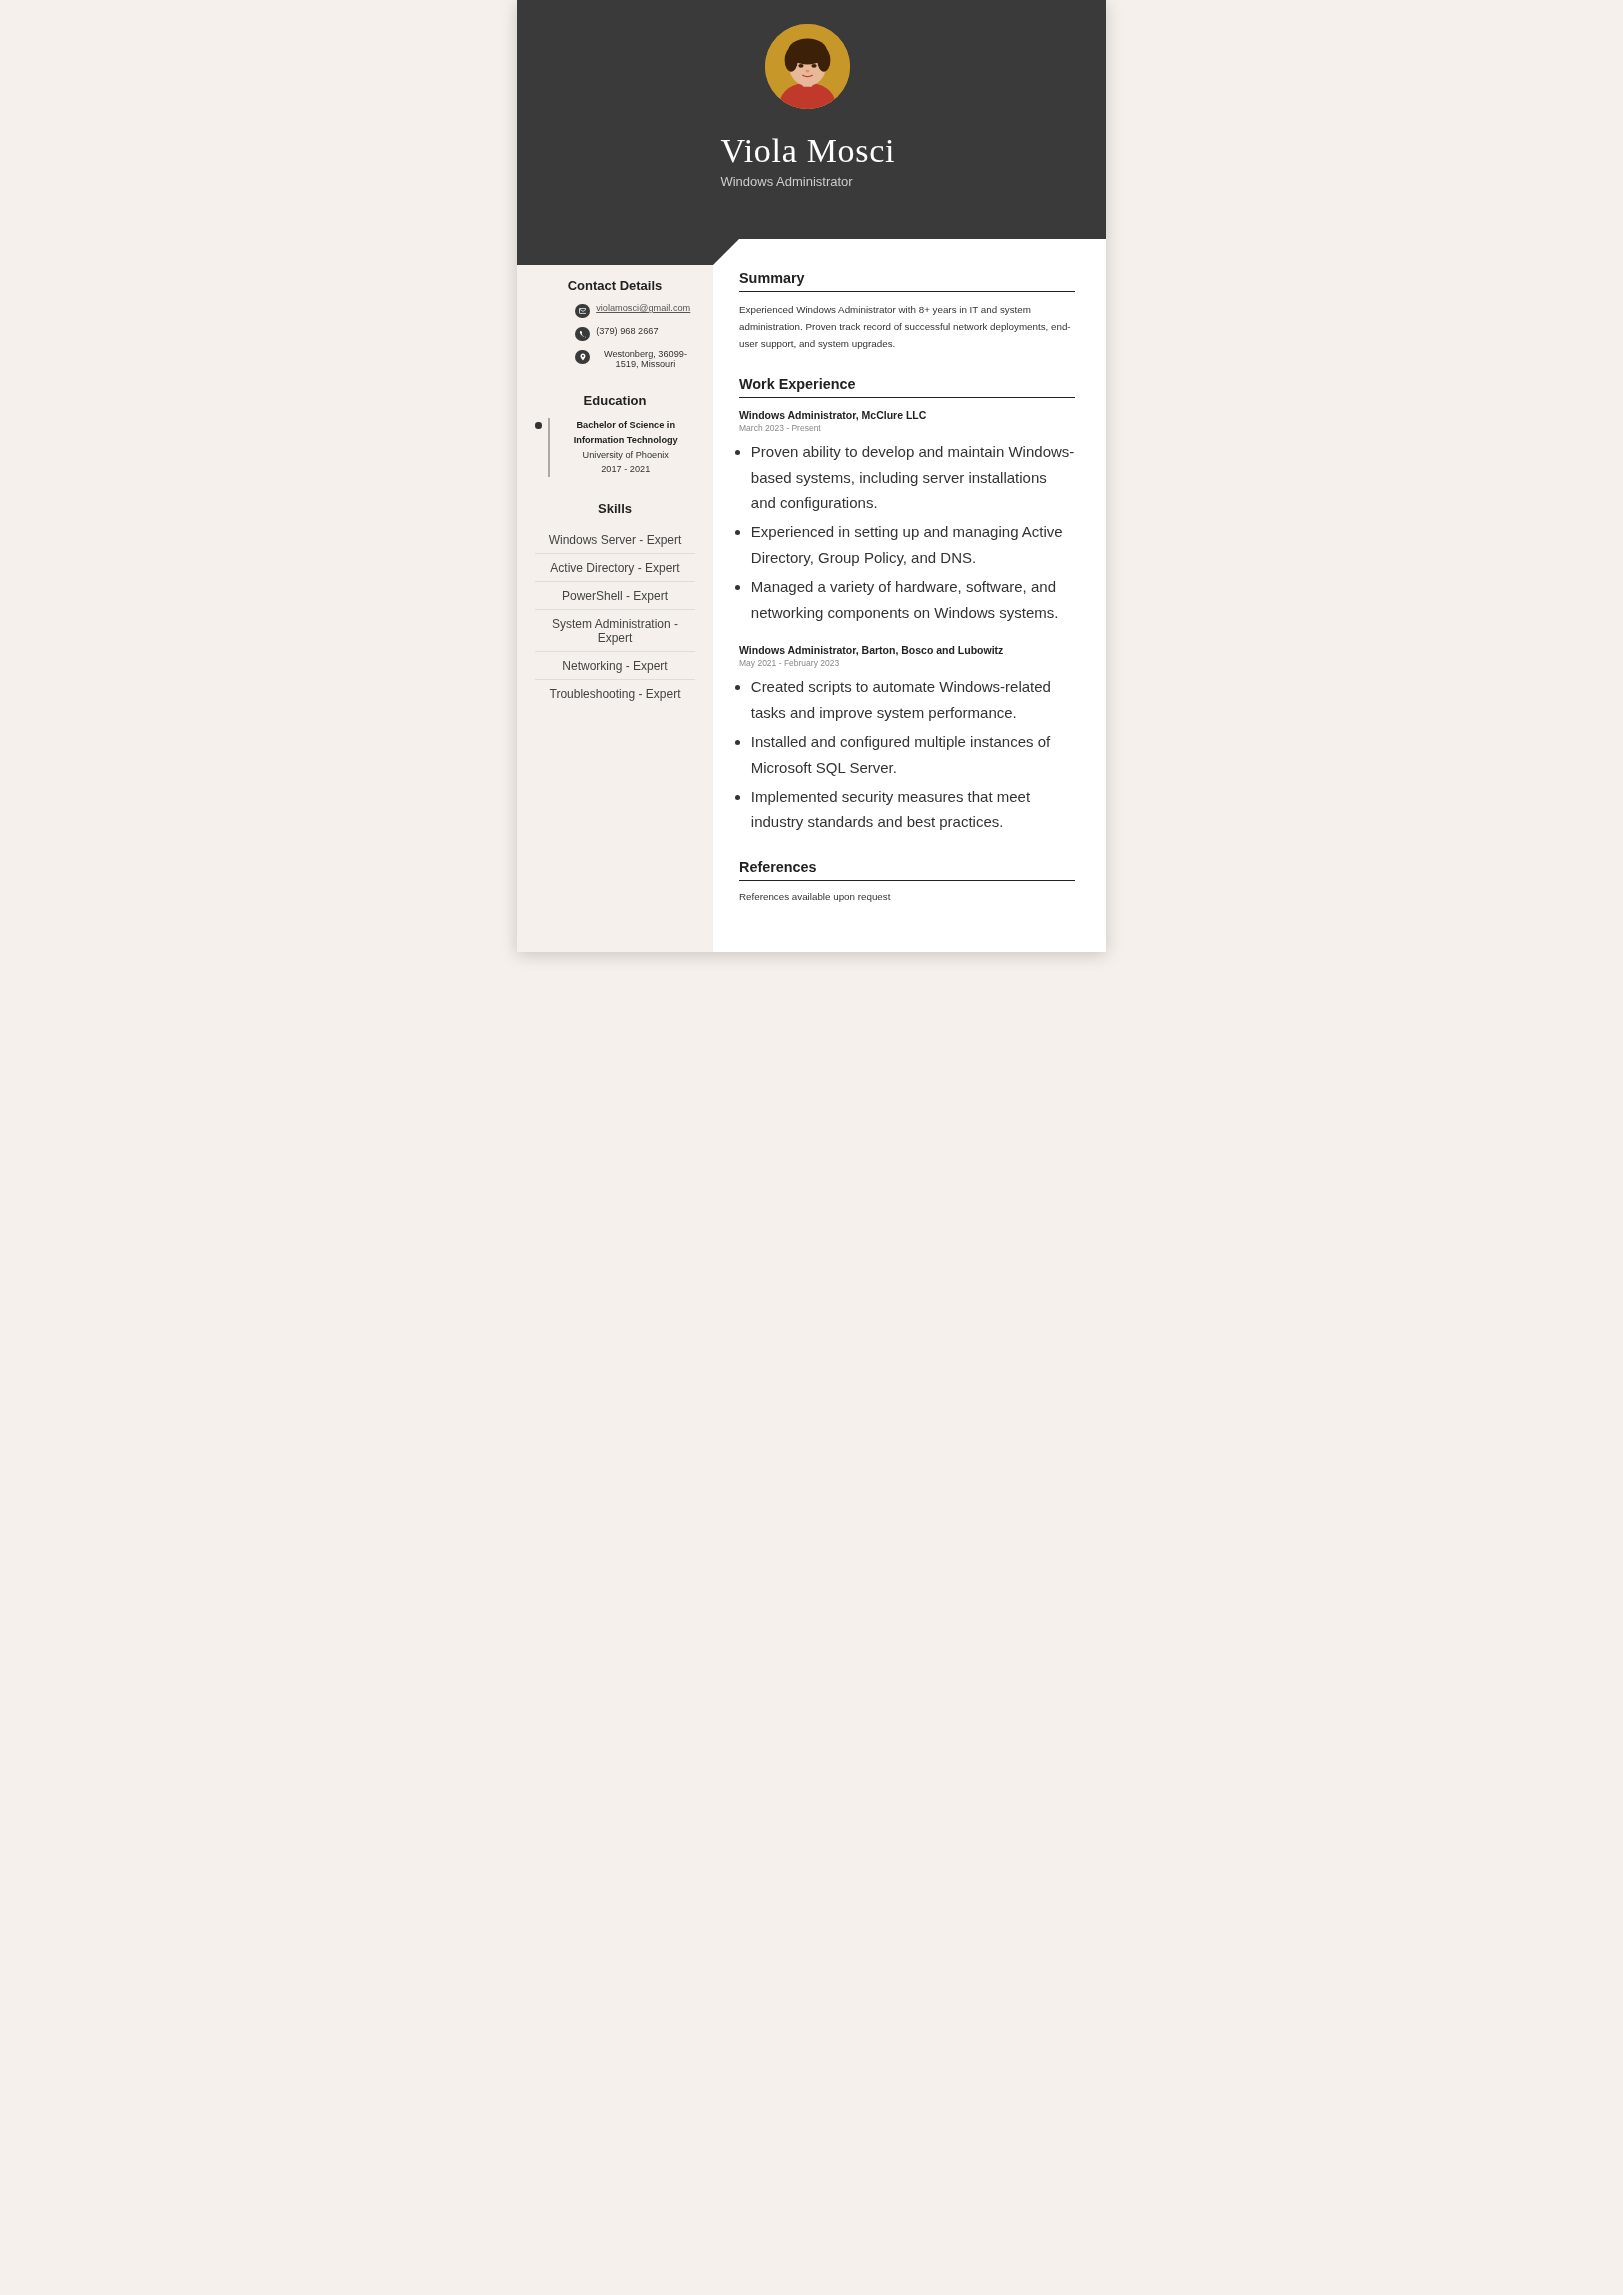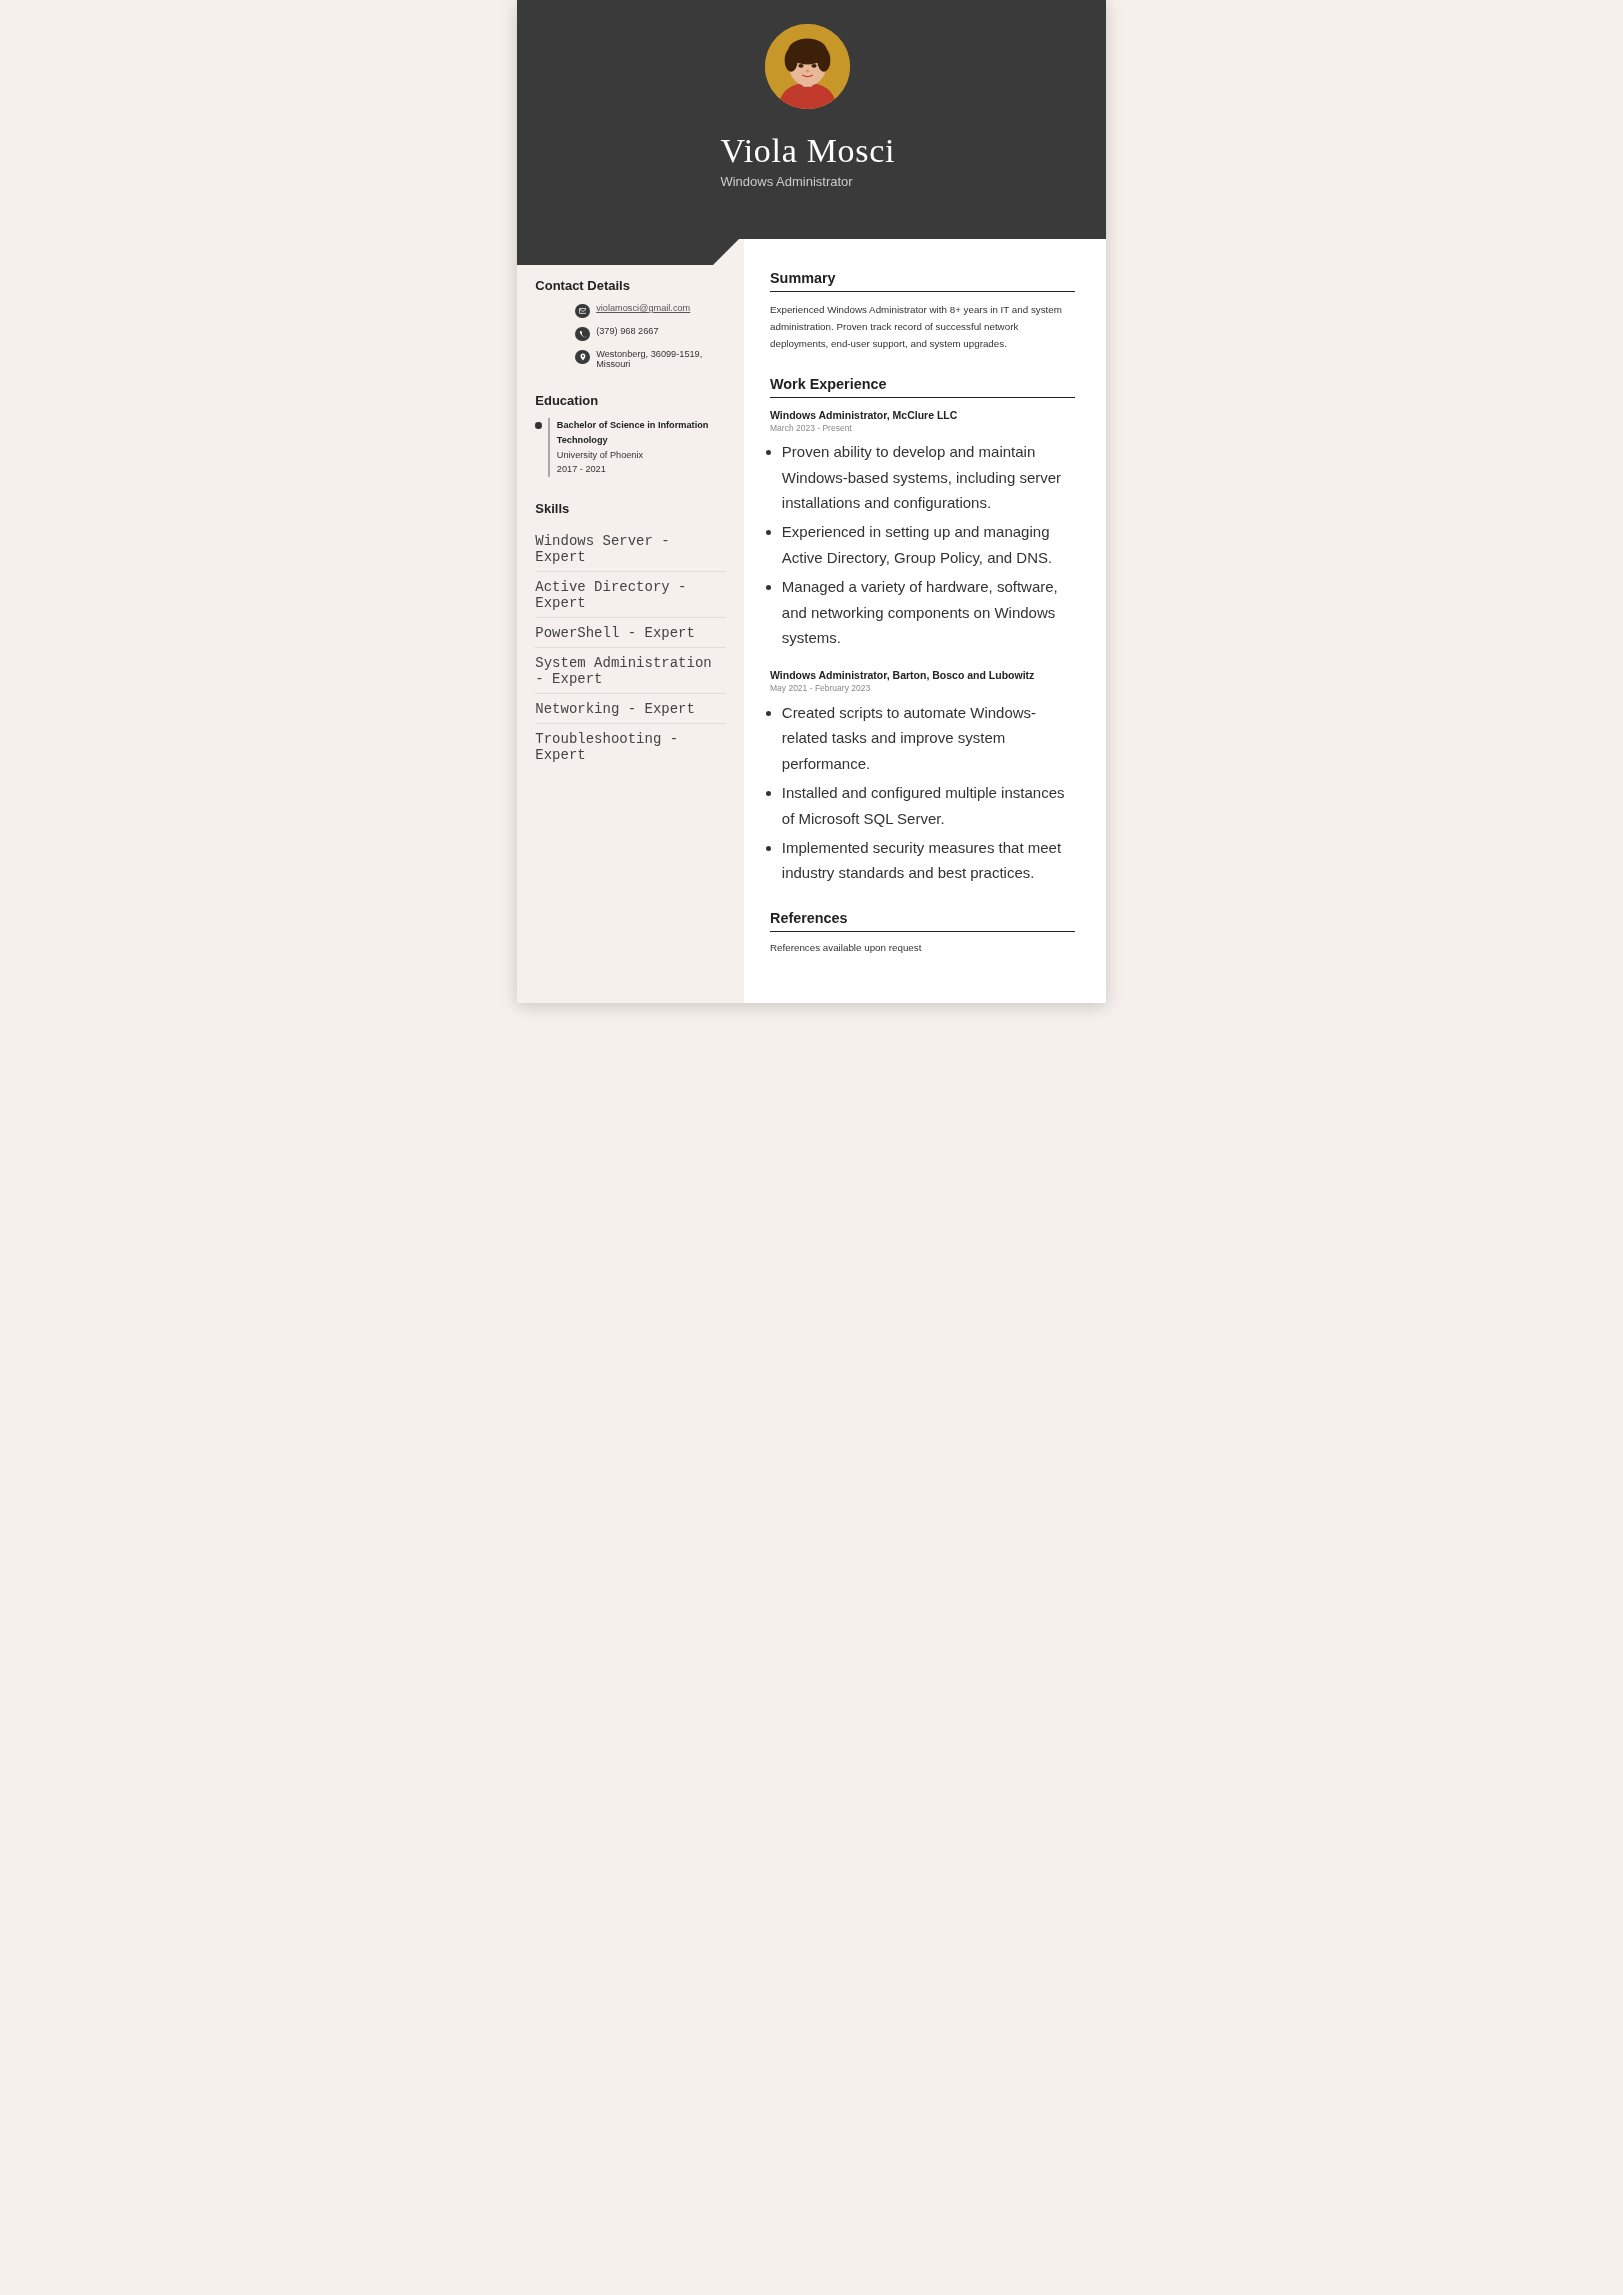--- a/index.html
+++ b/index.html
@@ -92,24 +92,25 @@
     }
 
     
     .main-layout {
       display: flex;
       min-height: 589px;
     }
 
     
     .sidebar {
-      width: 227px;
+      width: 196px;
       flex-shrink: 0;
       background: #f5f0eb;
       padding: 39px 18.3px 26px 18.3px;
+      text-align: center;
     }
 
     .sidebar-section {
       margin-bottom: 23.6px;
     }
 
     .sidebar-section-title {
       font-size: 13px;
       font-weight: 700;
       color: #222;
@@ -176,22 +177,22 @@
       line-height: 1.6;
     }
 
     .edu-degree {
       font-weight: 700;
       color: #222;
     }
 
     
     .skill-item {
-      font-family: Liberation Mono, monospace;
-      font-size: 14px;
+      font-family: Liberation Sans, sans-serif;
+      font-size: 12px;
       color: #444;
       padding: 6.5px 0;
       border-bottom: 0.7px solid #ddd;
     }
 
     .skill-item:last-child {
       border-bottom: none;
     }
 
     

